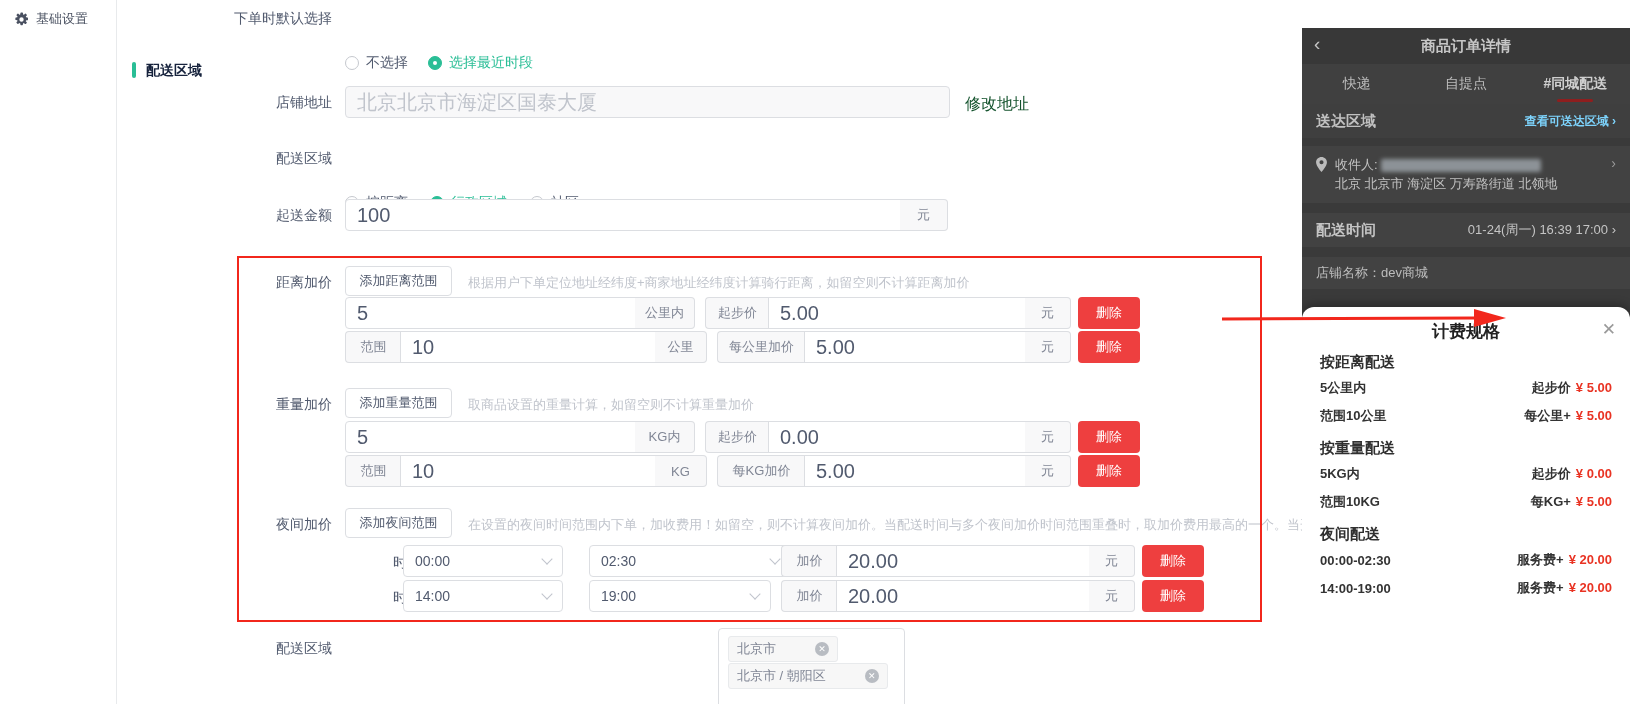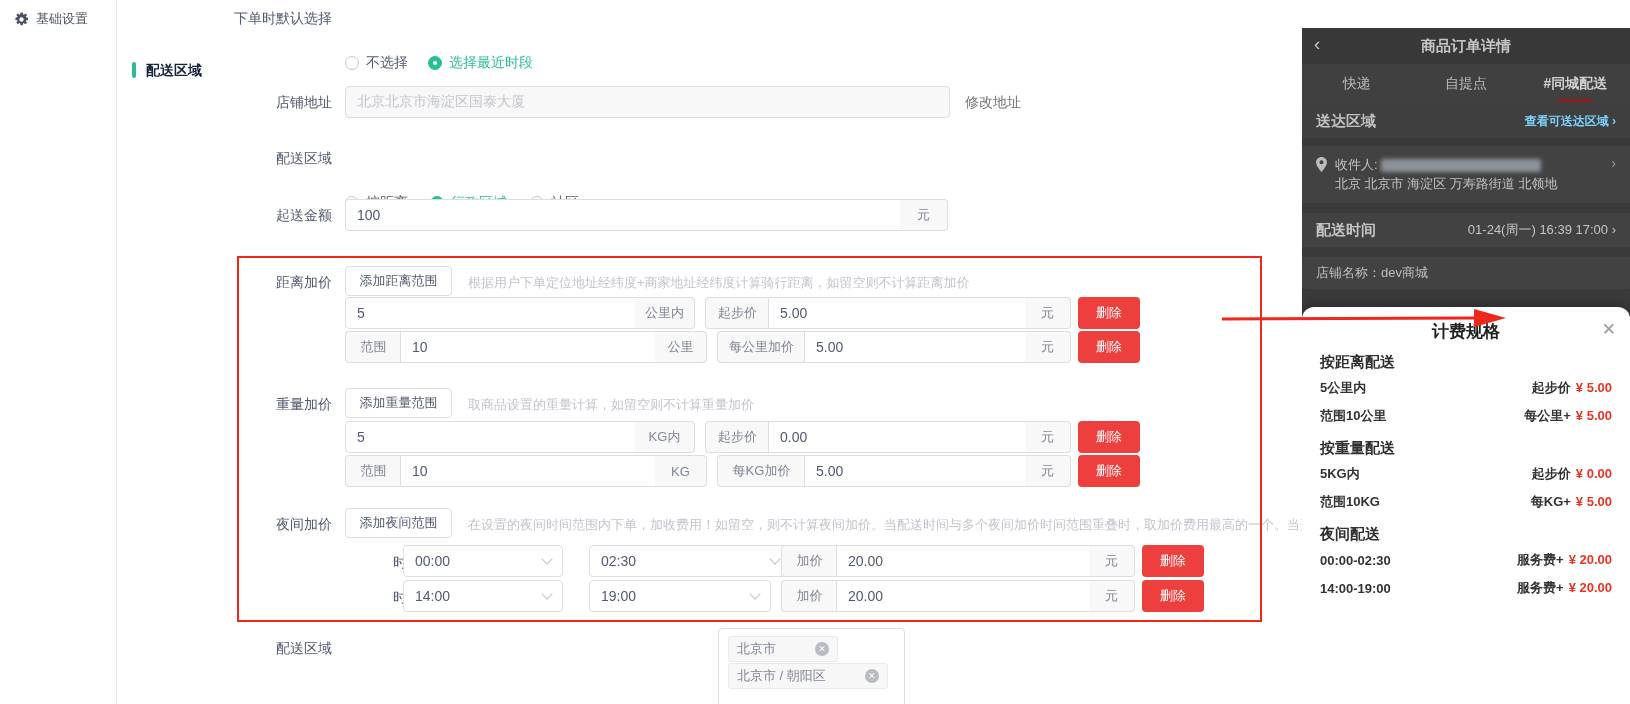--- a/index.html
+++ b/index.html
@@ -13,32 +13,32 @@
 
   
   .lbl{position:absolute;width:110px;text-align:right;font-size:14px;color:#515a6e;white-space:nowrap;}
   .sec-bar{position:absolute;width:4px;height:16px;background:#2abe96;border-radius:2px;}
   .sec-title{position:absolute;font-size:14px;font-weight:bold;color:#17233d;}
   .radio{position:absolute;display:flex;align-items:center;gap:7px;font-size:14px;color:#515a6e;cursor:pointer;margin-top:46px;}
   .radio .dot{width:14px;height:14px;border-radius:50%;border:1px solid #c5c8ce;background:#fff;box-sizing:border-box;position:relative;flex:none;}
   .radio.sel .dot{background:#2abe96;border-color:#2abe96;}
   .radio.sel .dot::after{content:"";position:absolute;left:4px;top:4px;width:4px;height:4px;background:#fff;border-radius:50%;}
   .radio.sel .rlabel{color:#2abe96;}
-  .tin{position:absolute;box-sizing:border-box;border:1px solid #dcdee2;border-radius:4px;background:#fff;font-size:14px;color:#515a6e;padding:0 11px;font-family:inherit;outline:none;}
+  .tin{position:absolute;box-sizing:border-box;border:1px solid #dcdee2;border-radius:4px;background:#fff;font-size:20px;color:#515a6e;padding:0 11px;font-family:inherit;outline:none;}
   .tin.dis{background:#f8f8f9;color:#c0c4cc;}
   .affix{position:absolute;box-sizing:border-box;border:1px solid #dcdee2;background:#f8f8f9;color:#808695;font-size:13px;display:flex;align-items:center;justify-content:center;white-space:nowrap;}
   .affix.rt{border-radius:0 4px 4px 0;border-left:none;}
   .affix.lt{border-radius:4px 0 0 4px;border-right:none;}
   .selbox{position:absolute;box-sizing:border-box;border:1px solid #dcdee2;border-radius:4px;background:#fff;font-size:14px;color:#515a6e;display:flex;align-items:center;padding:0 11px;cursor:pointer;}
   .chev{width:7px;height:7px;border-right:1.5px solid #c0c4cc;border-bottom:1.5px solid #c0c4cc;transform:rotate(45deg);margin-left:auto;margin-top:-4px;flex:none;}
   .addbtn{position:absolute;box-sizing:border-box;height:30px;background:#fff;border:1px solid #dcdee2;border-radius:4px;font-size:13px;color:#515a6e;display:flex;align-items:center;justify-content:center;cursor:pointer;font-family:inherit;}
   .hint{position:absolute;font-size:13px;color:#c0c4cc;white-space:nowrap;overflow:hidden;}
   .del{position:absolute;width:62px;height:32px;background:#ee3f3f;border:none;border-radius:4px;color:#fff;font-size:13px;display:flex;align-items:center;justify-content:center;cursor:pointer;font-family:inherit;}
   .plain{position:absolute;font-size:14px;color:#515a6e;white-space:nowrap;margin-left:48px;}
-  .link{position:absolute;font-size:14px;color:#737373;cursor:pointer;white-space:nowrap;}
+  .link{position:absolute;font-size:16px;color:#14532d;cursor:pointer;white-space:nowrap;}
 
   
   .tagbox{position:absolute;border:1px solid #dcdee2;border-radius:4px;background:#fff;box-sizing:border-box;}
   .tag{position:absolute;display:flex;align-items:center;background:#f7f7f7;border:1px solid #e8eaec;border-radius:3px;font-size:13px;color:#808695;padding:3px 8px;cursor:default;white-space:nowrap;gap:32px;}
   .tagx{width:14px;height:14px;border-radius:50%;background:#b8bcc2;color:#fff;font-size:9px;line-height:14px;display:inline-flex;align-items:center;justify-content:center;margin-left:7px;cursor:pointer;flex:none;}
 
   
   .redbox{position:absolute;border:2px solid #f2271c;box-sizing:border-box;z-index:50;pointer-events:none;}
   .arrow{position:absolute;z-index:60;pointer-events:none;}
 

